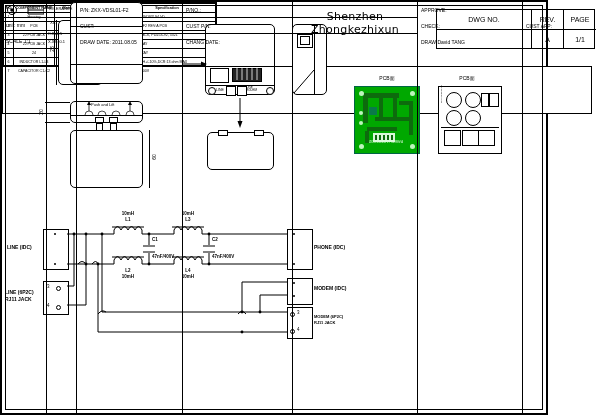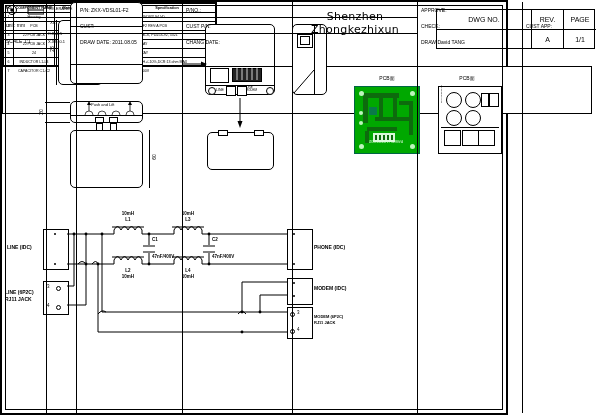--- a/index.html
+++ b/index.html
@@ -1,18 +1,18 @@
 <!DOCTYPE html>
 <html><head>
 <meta charset="utf-8">
 <style>
   html,body{margin:0;padding:0;background:#fff;}
   body{width:600px;height:415px;overflow:hidden;
        font-family:"Liberation Sans",sans-serif;color:#000;}
-  #sheet{position:relative;width:508px;height:415px;box-sizing:border-box;
+  #sheet{position:relative;width:548px;height:415px;box-sizing:border-box;
          border:2px solid #000;background:#fff;}
   #sheet:before{content:"";position:absolute;left:3px;top:3px;right:3px;bottom:3px;
          border:1px solid #000;pointer-events:none;}
   .abs{position:absolute;}
   .ln{position:absolute;background:#000;}
   .hl{height:1px;}
   .vl{width:1px;}
   .tbox{position:absolute;border:1px solid #000;box-sizing:border-box;background:#fff;}
   .rnd{border-radius:5px;}
   .txt{position:absolute;font-size:5px;line-height:1.15;white-space:nowrap;}

